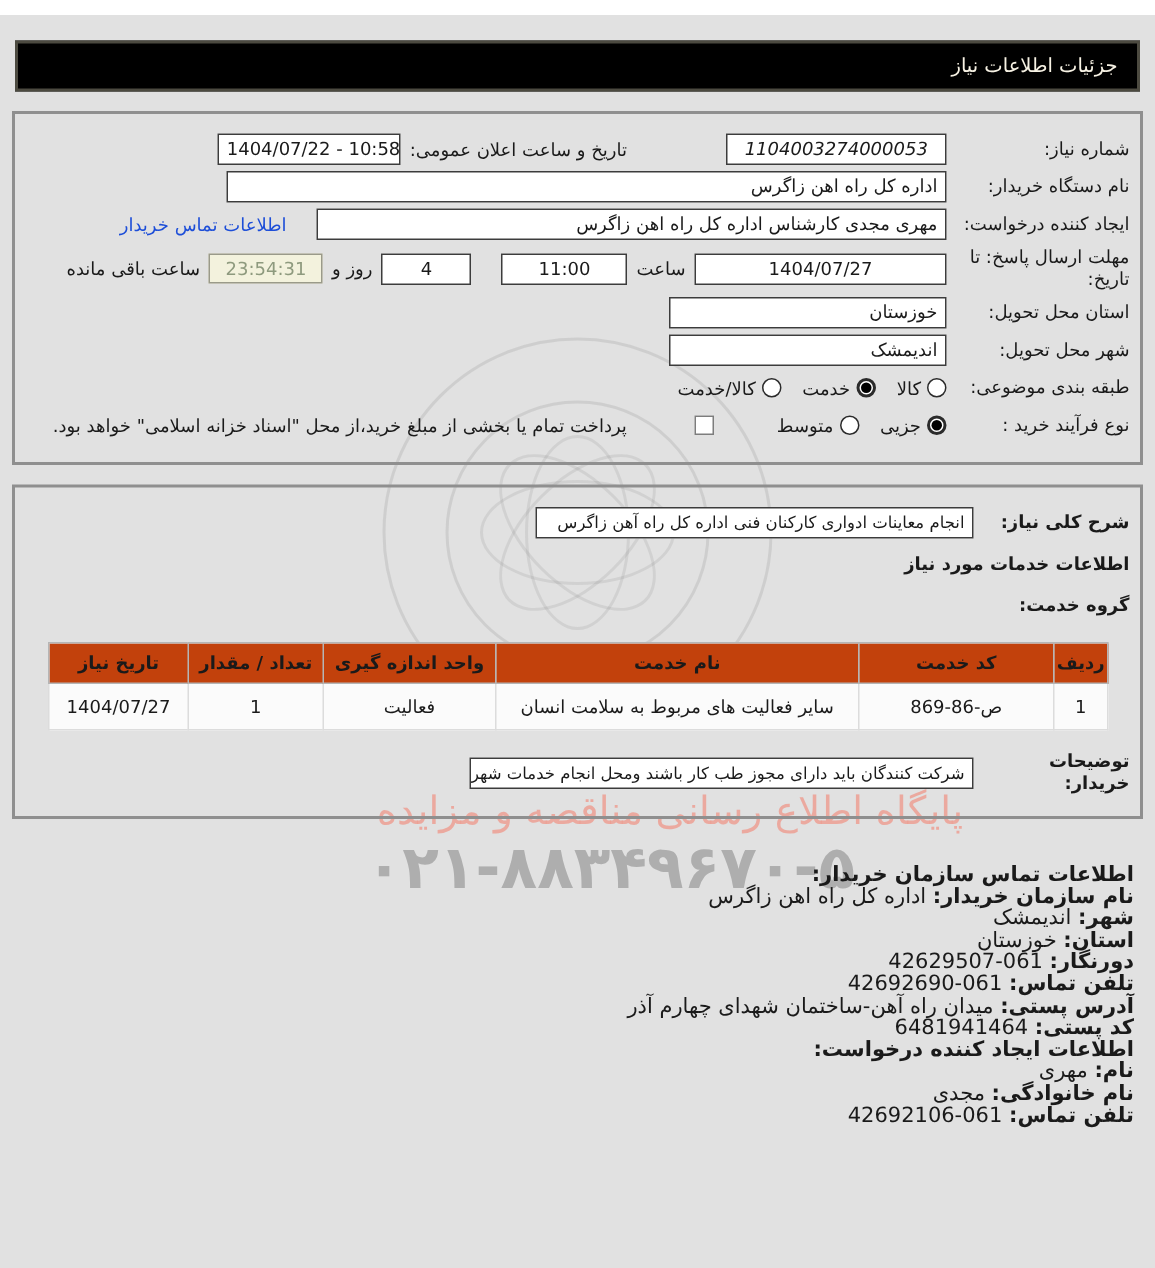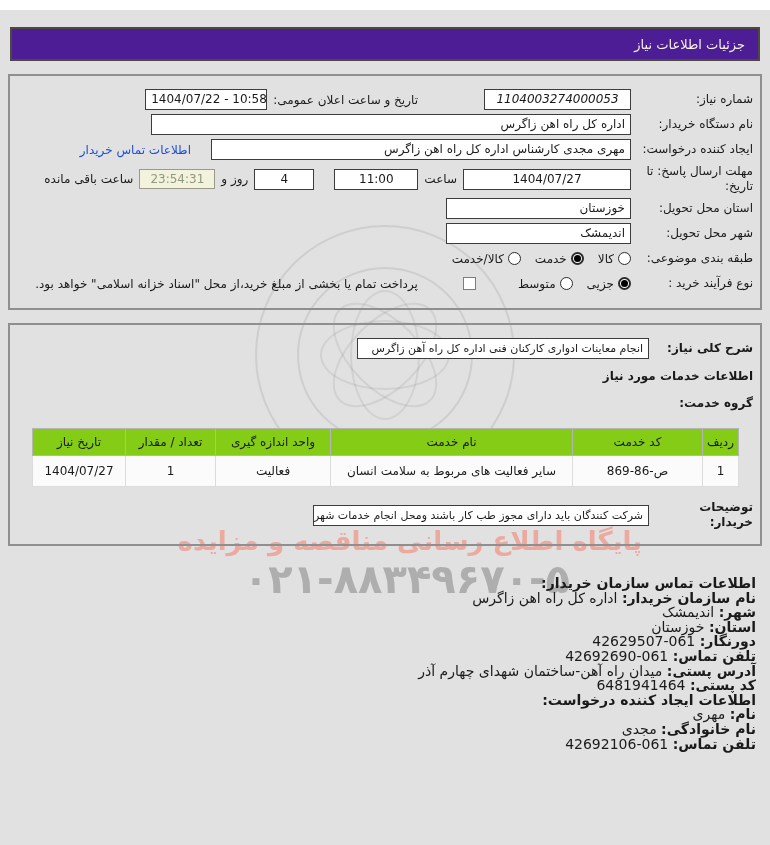--- a/index.html
+++ b/index.html
@@ -11,21 +11,21 @@
     font-size: 12px;
     color: #1a1a1a;
     direction: rtl;
     position: relative;
     overflow: hidden;
   }
   .top-strip { height: 10px; background: #ffffff; }
   .title-bar {
     margin: 17px 10px 0 10px;
     height: 34px;
-    background: #4c1d95;
+    background: #000000;
     border: 2px solid #4c4a40;
     color: #f7f2e4;
     font-size: 13px;
     display: flex;
     align-items: center;
     padding: 0 13px;
   }
   .panel {
     margin: 13px 8px 0 8px;
     border: 2px solid #8f8f8f;
@@ -91,22 +91,22 @@
   .tbl {
     border-collapse: collapse;
     table-layout: fixed;
     width: 706px;
     margin: 14px 14px 0 0;
     background: #fbfbfb;
     border: 1px solid #9c9c9c;
     text-align: center;
   }
   .tbl th {
-    background: #84cc16;
-    font-weight: normal;
+    background: #c2410c;
+    font-weight: bold;
     font-size: 12px;
     height: 27px;
     border: 1px solid #b5b5b5;
   }
   .tbl td {
     height: 31px;
     font-size: 12px;
     border: 1px solid #dcdcdc;
     background: #fbfbfb;
   }
@@ -127,21 +127,21 @@
   }
   .wm-brand {
     top: 432px; left: 170px;
     font-size: 42px; font-weight: bold;
     color: rgba(150,150,150,0.45);
     direction: ltr; letter-spacing: 1px;
     font-family: "DejaVu Sans", sans-serif;
   }
   .wm-fa {
     top: 526px; right: 128px;
-    font-size: 26px; font-weight: bold;
+    font-size: 26px; font-weight: normal;
     color: rgba(238,155,143,0.8);
     white-space: nowrap;
   }
   .wm-phone {
     top: 556px; right: 200px;
     font-size: 40px; font-weight: bold;
     color: rgba(165,165,165,0.85);
     direction: ltr; letter-spacing: 2px;
     white-space: nowrap;
   }

